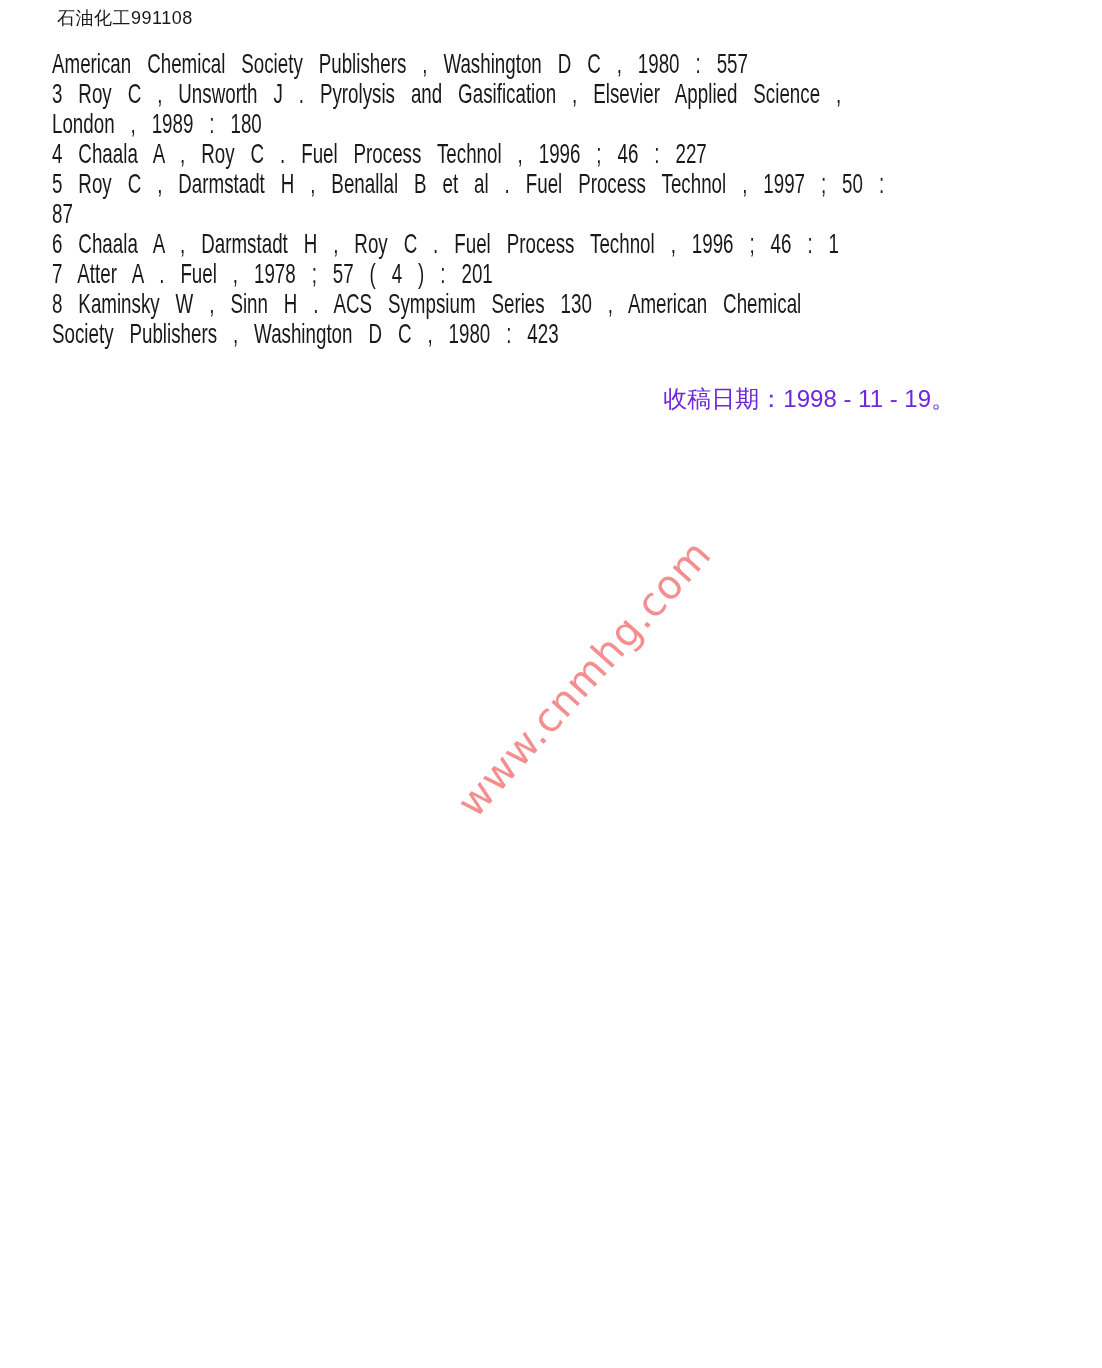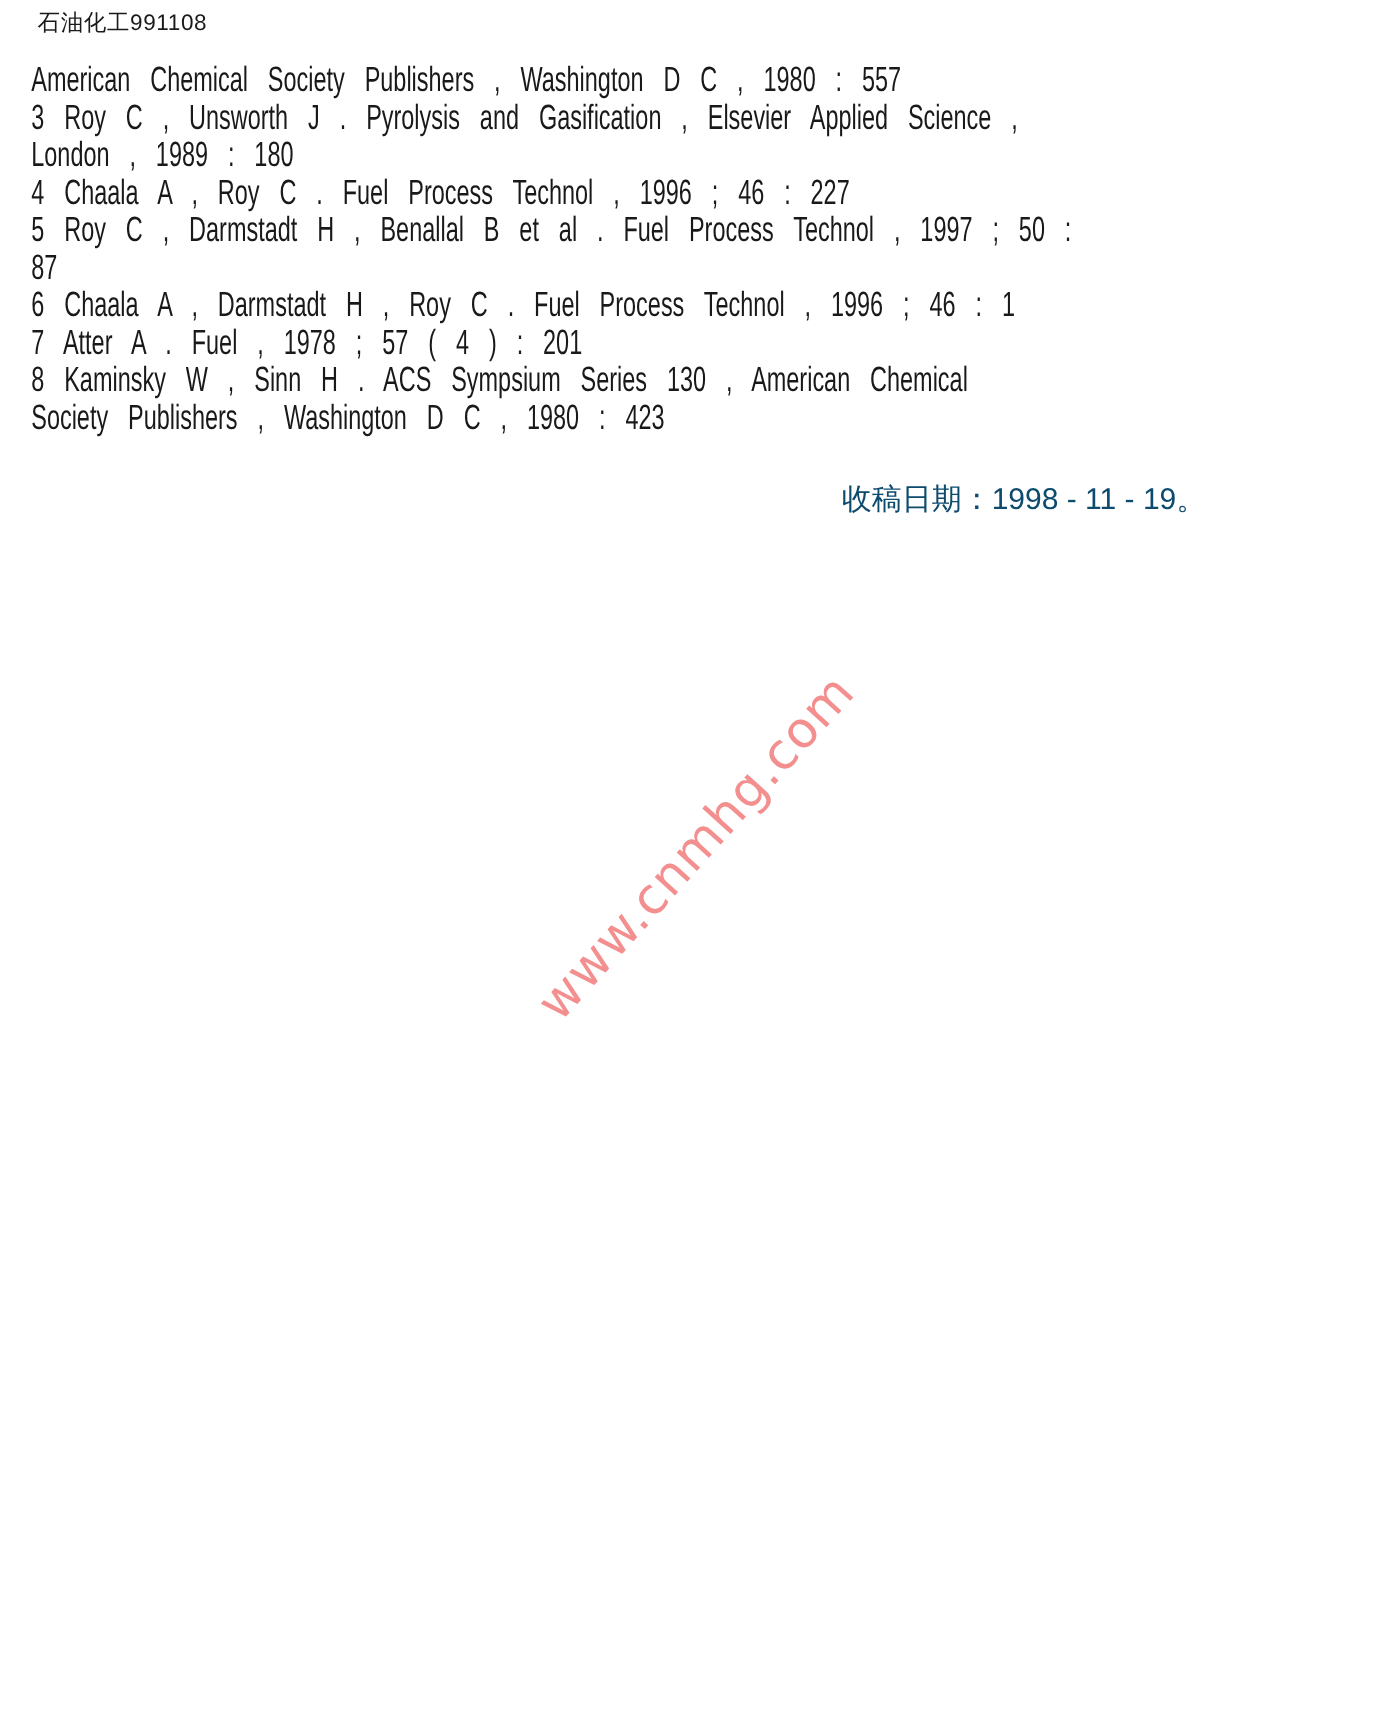--- a/index.html
+++ b/index.html
@@ -11,20 +11,21 @@
     width: 1102px;
     height: 1368px;
     position: relative;
     font-family: "Liberation Sans", sans-serif;
     overflow: hidden;
   }
   .page {
     position: absolute;
     inset: 0;
     background: #ffffff;
+    margin-left: 27px;
   }
   .page-header {
     position: absolute;
     left: 30px;
     top: 6px;
     font-size: 18px;
     color: #1a1a1a;
     letter-spacing: 0.5px;
     white-space: nowrap;
   }
@@ -40,23 +41,23 @@
     color: #191919;
     word-spacing: 16px;
     letter-spacing: 0px;
   }
   .ref-line {
     white-space: nowrap;
   }
   .received-date {
     position: absolute;
     top: 383px;
-    right: 137px;
+    right: 147px;
     font-size: 24px;
-    color: #0c4a6e;
+    color: #6d28d9;
     white-space: nowrap;
   }
   .watermark {
     position: absolute;
     left: 557px;
     top: 678px;
     transform: translate(-50%, -50%) rotate(-48deg);
     font-family: "DejaVu Sans", sans-serif;
     font-size: 40px;
     color: #f48f8f;

